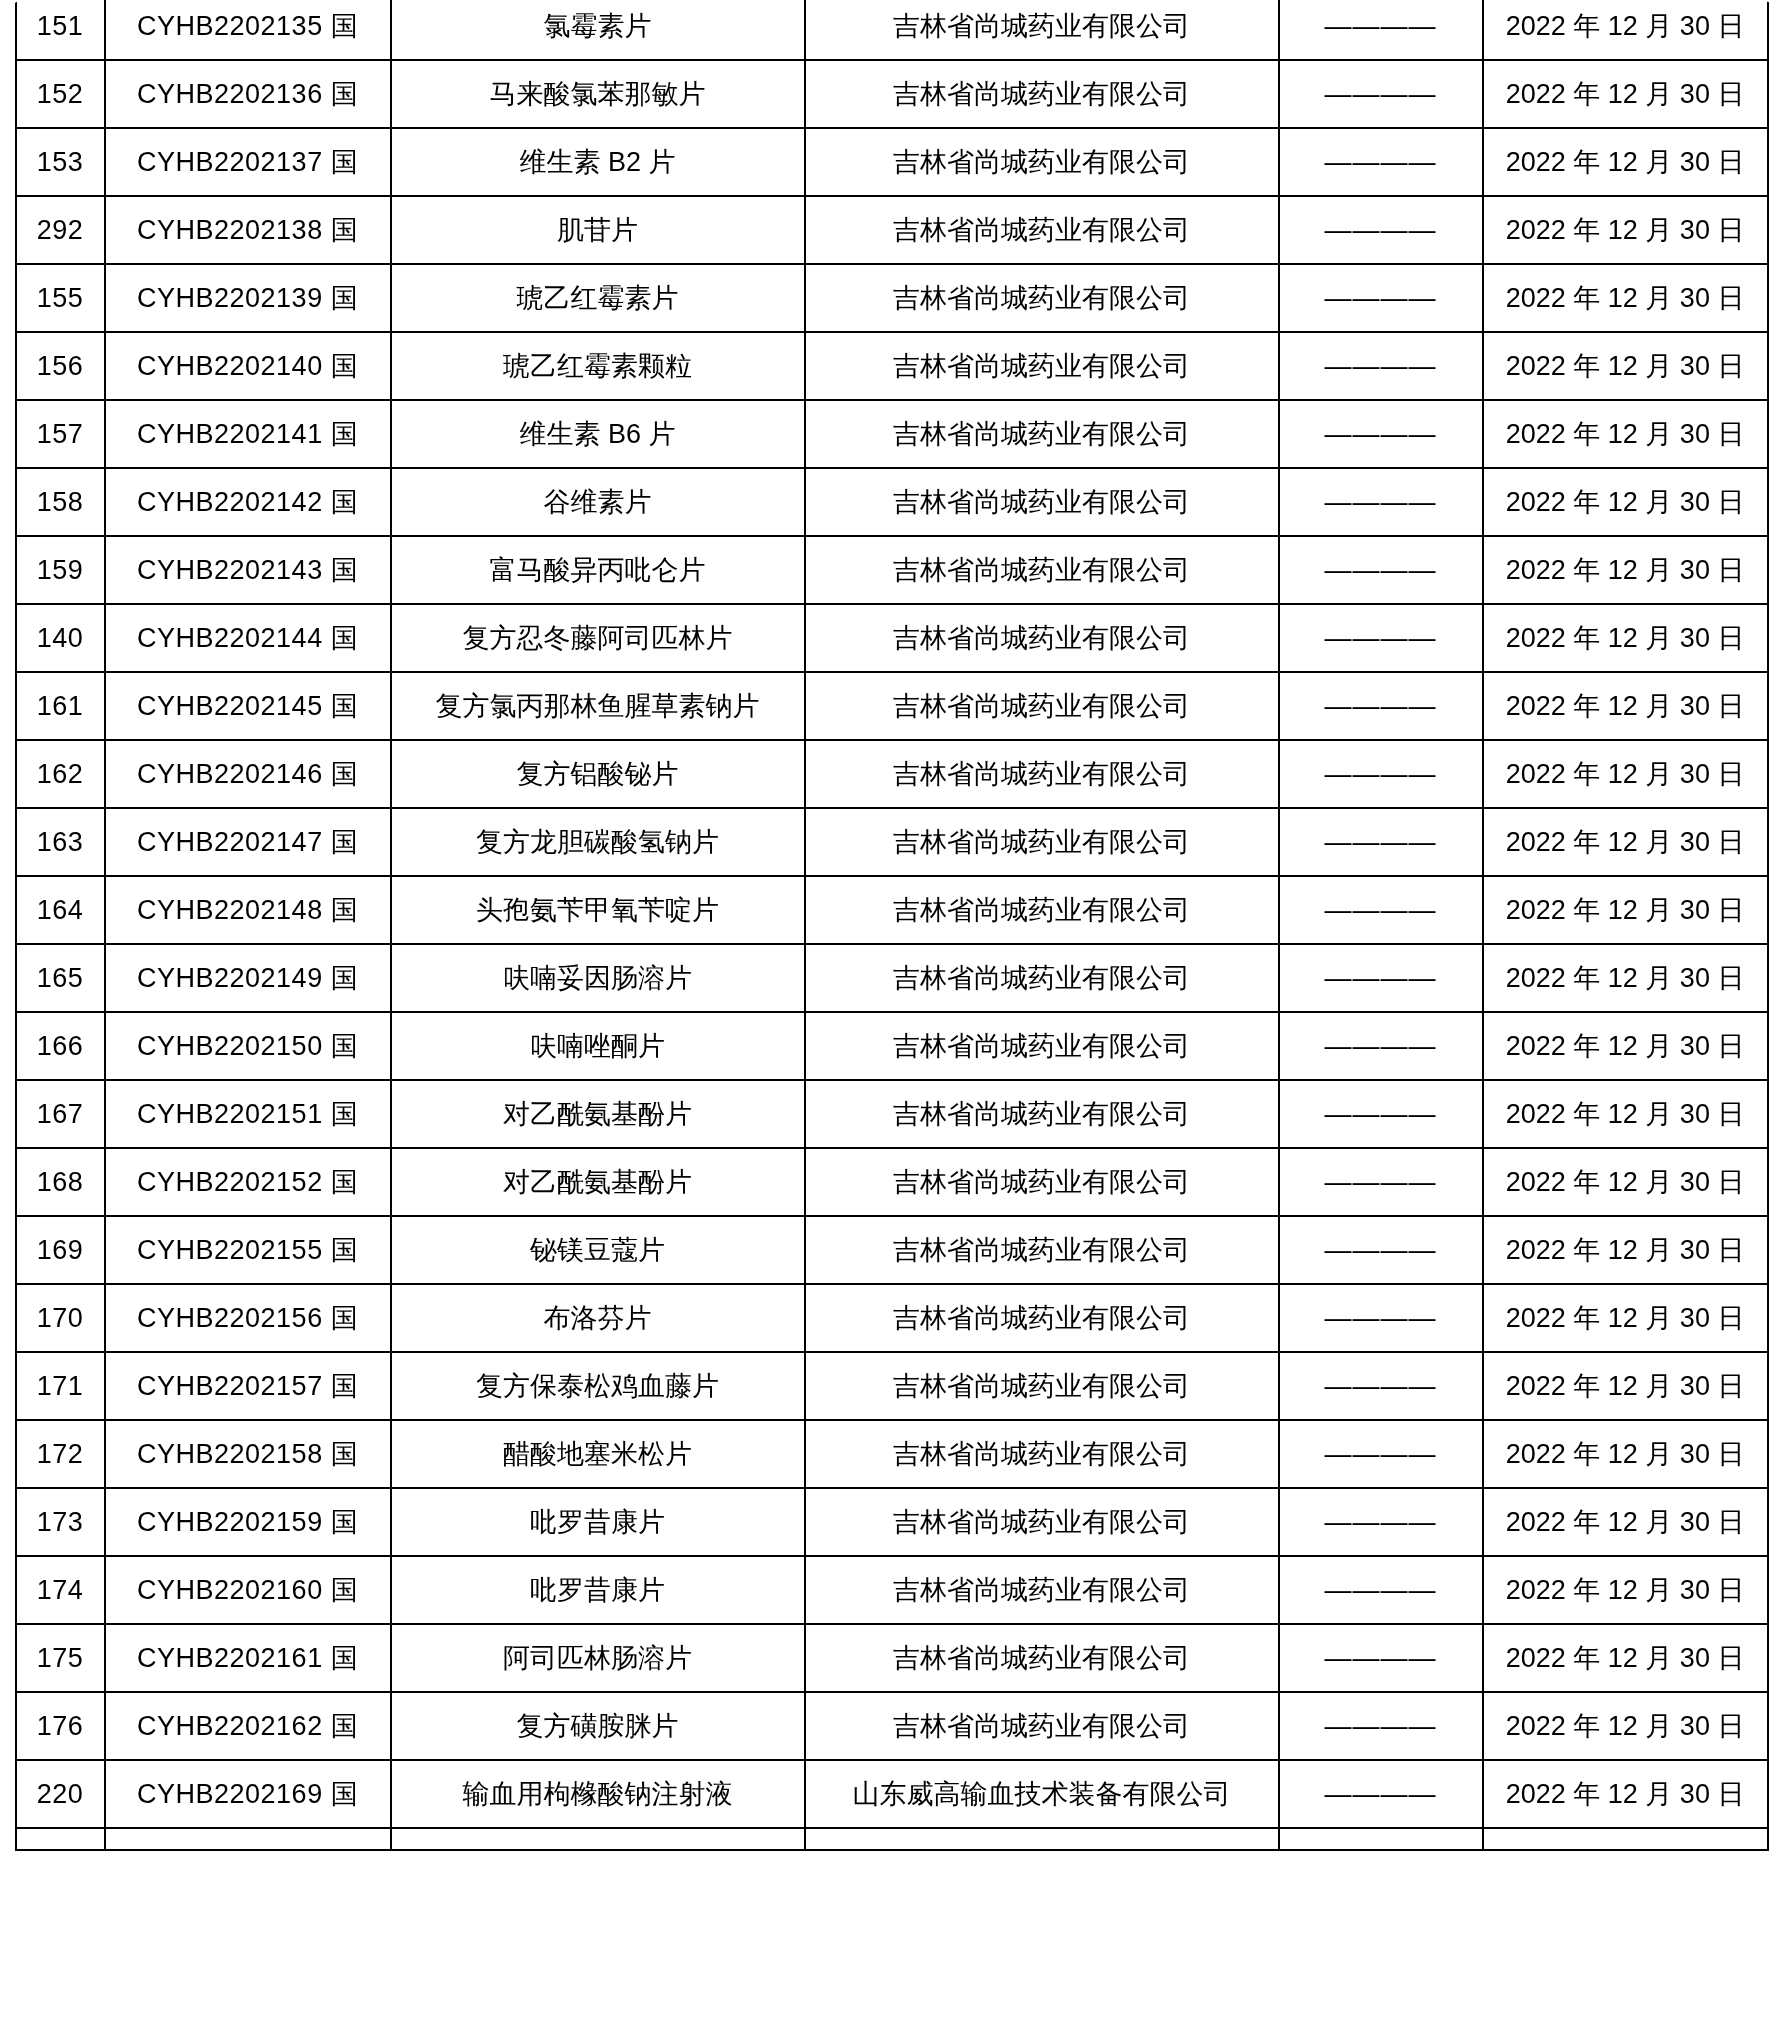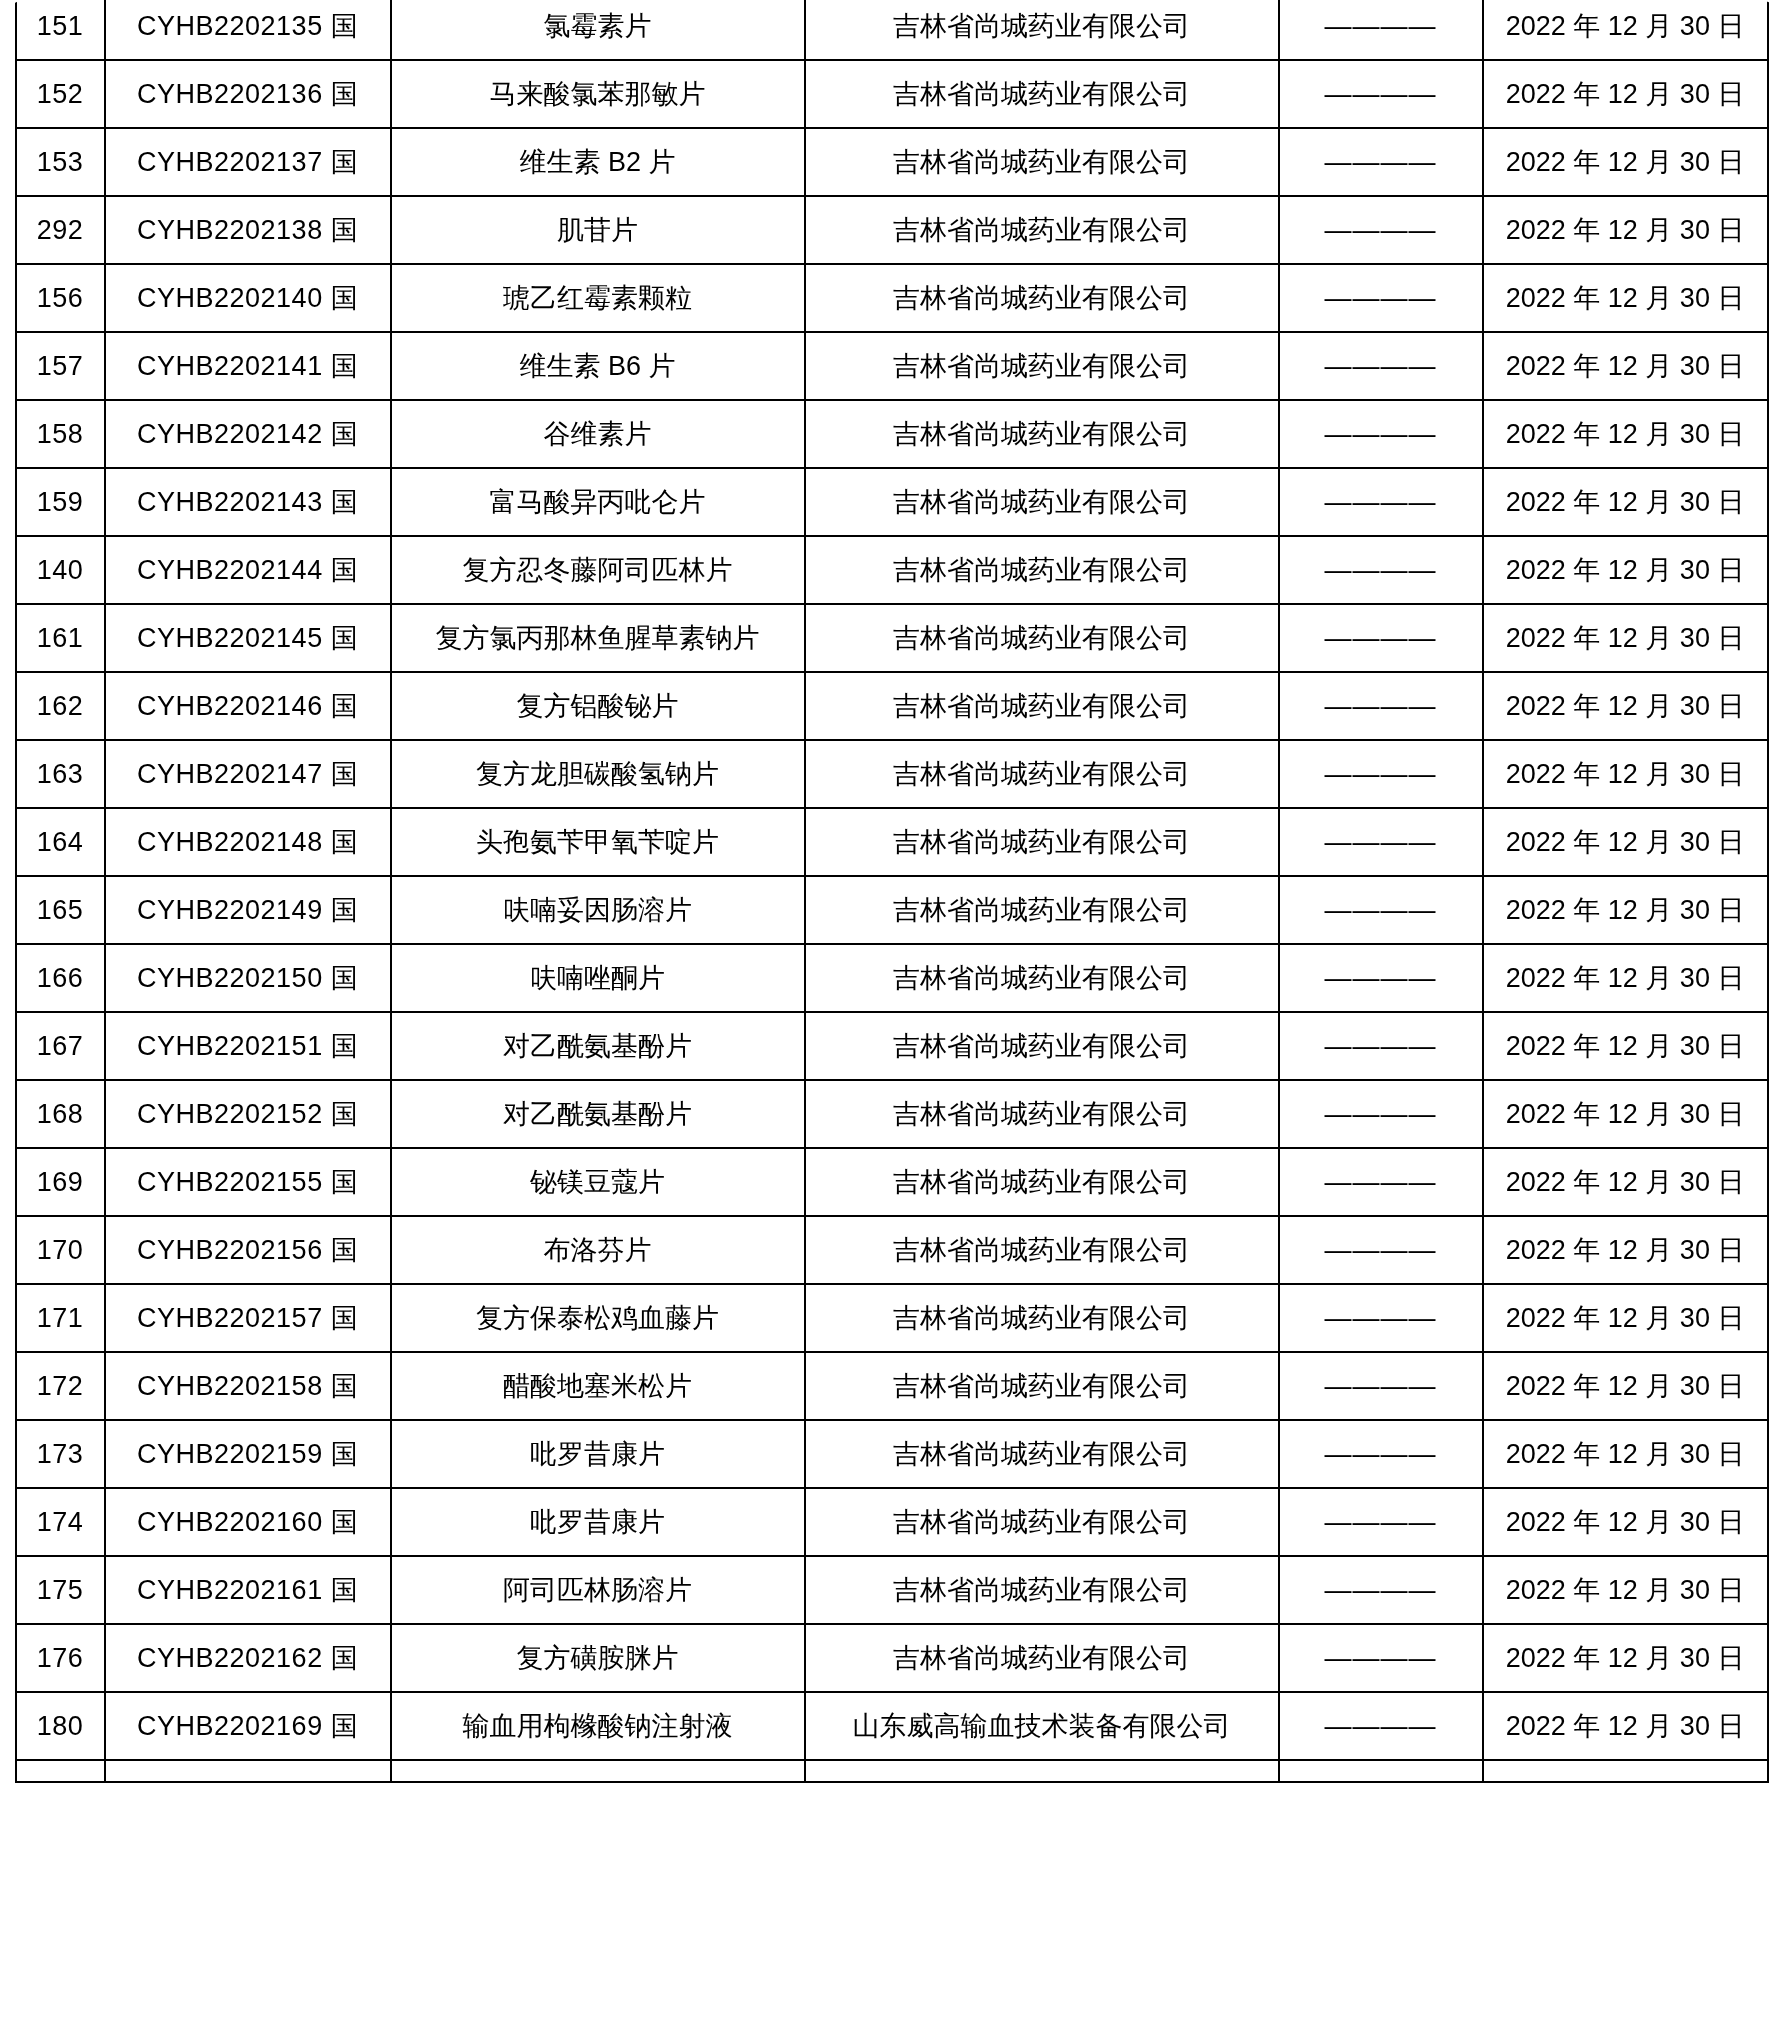--- a/index.html
+++ b/index.html
@@ -93,20 +93,28 @@
         </tr>
         <tr>
           <td class="cell-no">292</td>
           <td class="cell-approval">CYHB2202138 国</td>
           <td class="cell-drug">肌苷片</td>
           <td class="cell-company">吉林省尚城药业有限公司</td>
           <td class="cell-remark">————</td>
           <td class="cell-date">2022 年 12 月 30 日</td>
         </tr>
         <tr>
+          <td class="cell-no">155</td>
+          <td class="cell-approval">CYHB2202139 国</td>
+          <td class="cell-drug">琥乙红霉素片</td>
+          <td class="cell-company">吉林省尚城药业有限公司</td>
+          <td class="cell-remark">————</td>
+          <td class="cell-date">2022 年 12 月 30 日</td>
+        </tr>
+        <tr>
           <td class="cell-no">156</td>
           <td class="cell-approval">CYHB2202140 国</td>
           <td class="cell-drug">琥乙红霉素颗粒</td>
           <td class="cell-company">吉林省尚城药业有限公司</td>
           <td class="cell-remark">————</td>
           <td class="cell-date">2022 年 12 月 30 日</td>
         </tr>
         <tr>
           <td class="cell-no">157</td>
           <td class="cell-approval">CYHB2202141 国</td>
@@ -261,21 +269,21 @@
         </tr>
         <tr>
           <td class="cell-no">176</td>
           <td class="cell-approval">CYHB2202162 国</td>
           <td class="cell-drug">复方磺胺脒片</td>
           <td class="cell-company">吉林省尚城药业有限公司</td>
           <td class="cell-remark">————</td>
           <td class="cell-date">2022 年 12 月 30 日</td>
         </tr>
         <tr>
-          <td class="cell-no">180</td>
+          <td class="cell-no">220</td>
           <td class="cell-approval">CYHB2202169 国</td>
           <td class="cell-drug">输血用枸橼酸钠注射液</td>
           <td class="cell-company">山东威高输血技术装备有限公司</td>
           <td class="cell-remark">————</td>
           <td class="cell-date">2022 年 12 月 30 日</td>
         </tr>
         <tr class="partial-row">
           <td></td>
           <td></td>
           <td></td>

